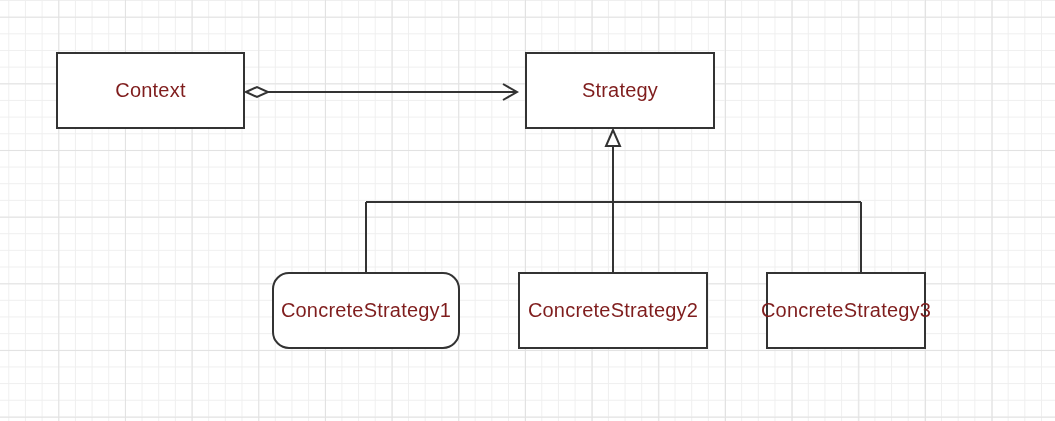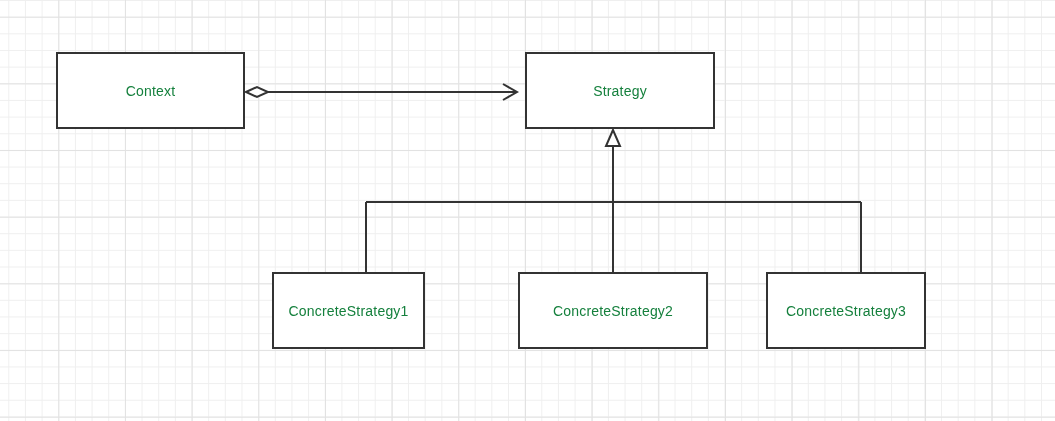--- a/index.html
+++ b/index.html
@@ -41,22 +41,22 @@
   .node {
     position: absolute;
     box-sizing: border-box;
     background: #ffffff;
     border: 2px solid #333333;
     display: flex;
     align-items: center;
     justify-content: center;
   }
   .node .label {
-    font-size: 14px;
-    color: #15803d;
+    font-size: 20px;
+    color: #7f1d1d;
     letter-spacing: 0.2px;
     white-space: nowrap;
     user-select: none;
     text-align: right;
   }
   .edge-stroke {
     stroke: #333333;
     stroke-width: 2;
     fill: none;
   }
@@ -98,21 +98,21 @@
   </svg>
 
   <div class="node" style="left:56px; top:52px; width:189px; height:77px;">
     <span class="label">Context</span>
   </div>
 
   <div class="node" style="left:517px; top:52px; width:190px; height:77px;margin-left:8px;">
     <span class="label">Strategy</span>
   </div>
 
-  <div class="node" style="left:272px; top:272px; width:153px; height:77px;">
+  <div class="node" style="left:272px; top:272px; width:188px; height:77px;border-radius:17px;">
     <span class="label">ConcreteStrategy1</span>
   </div>
 
   <div class="node" style="left:518px; top:272px; width:190px; height:77px;">
     <span class="label">ConcreteStrategy2</span>
   </div>
 
   <div class="node" style="left:766px; top:272px; width:160px; height:77px;">
     <span class="label">ConcreteStrategy3</span>
   </div>

